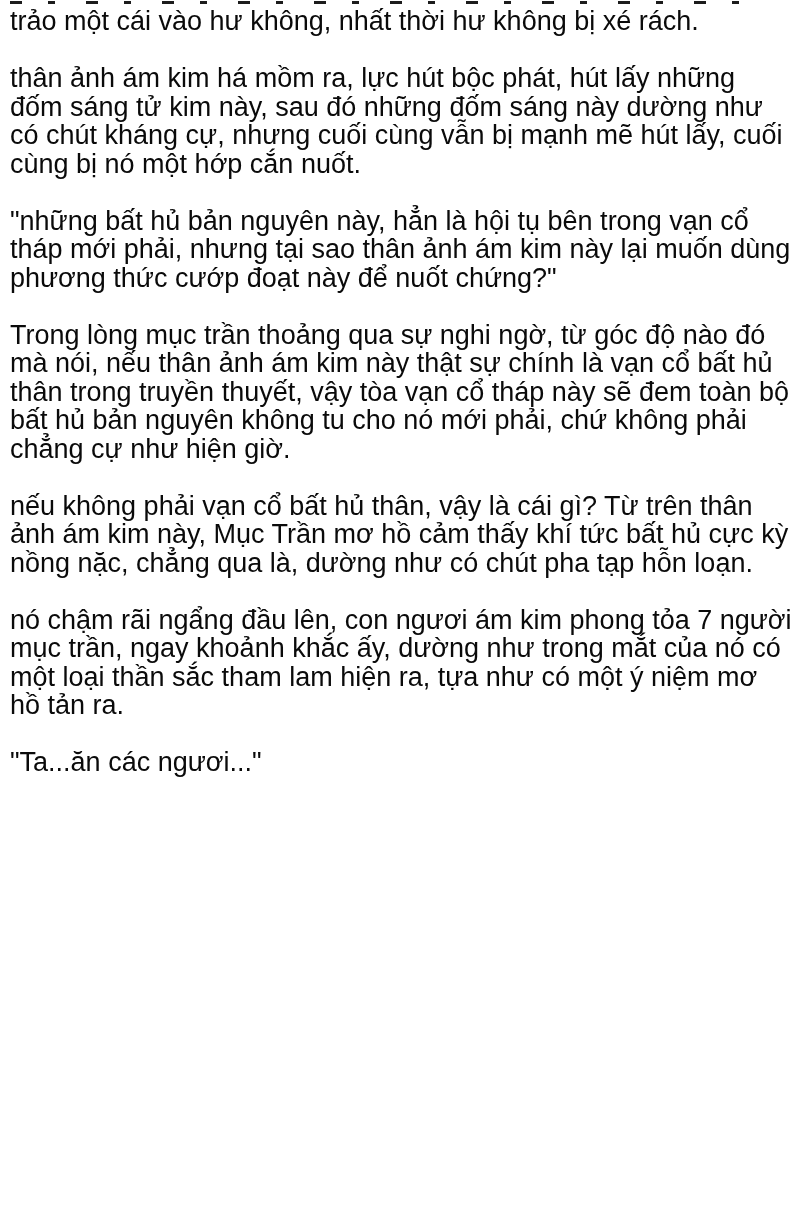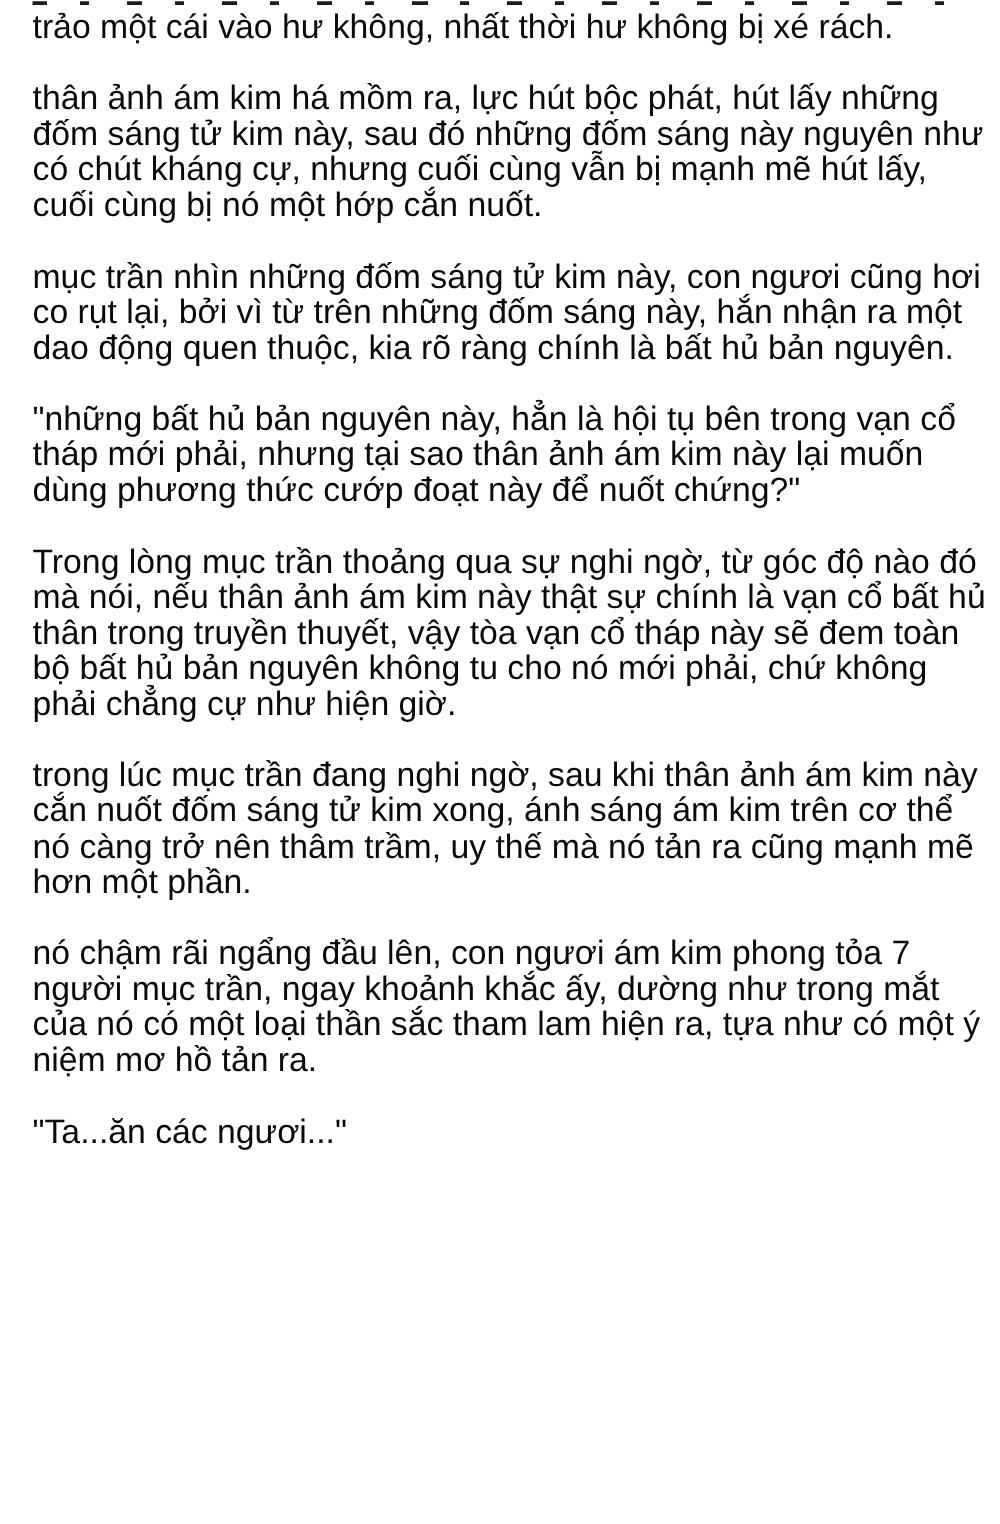--- a/index.html
+++ b/index.html
@@ -9,21 +9,21 @@
   }
   body {
     width: 800px;
     height: 1219px;
     overflow: hidden;
   }
   .page {
     box-sizing: border-box;
     width: 800px;
     height: 1219px;
-    padding: 0 6px 0 26px;
+    padding: 0 6px 0 10px;
     background: #ffffff;
     font-family: "Liberation Sans", "DejaVu Sans", sans-serif;
     font-size: 27px;
     line-height: 28.5px;
     color: #0a0a0a;
     overflow: hidden;
   }
   
   .cropped-line {
     height: 3px;
@@ -47,21 +47,20 @@
   }
 </style>
 </head>
 <body>
 
 <div class="page">
 
   <div class="cropped-line"></div>
 
   <p class="para first">trảo một cái vào hư không, nhất thời hư không bị xé rách.</p>
-  <p class="para">thân ảnh ám kim há mồm ra, lực hút bộc phát, hút lấy những đốm sáng tử kim này, sau đó những đốm sáng này nguyên như có chút kháng cự, nhưng cuối cùng vẫn bị mạnh mẽ hút lấy, cuối cùng bị nó một hớp cắn nuốt.</p>
-  <p class="para">mục trần nhìn những đốm sáng tử kim này, con ngươi cũng hơi co rụt lại, bởi vì từ trên những đốm sáng này, hắn nhận ra một dao động quen thuộc, kia rõ ràng chính là bất hủ bản nguyên.</p>
+  <p class="para">thân ảnh ám kim há mồm ra, lực hút bộc phát, hút lấy những đốm sáng tử kim này, sau đó những đốm sáng này dường như có chút kháng cự, nhưng cuối cùng vẫn bị mạnh mẽ hút lấy, cuối cùng bị nó một hớp cắn nuốt.</p>
   <p class="para">"những bất hủ bản nguyên này, hẳn là hội tụ bên trong vạn cổ tháp mới phải, nhưng tại sao thân ảnh ám kim này lại muốn dùng phương thức cướp đoạt này để nuốt chứng?"</p>
   <p class="para">Trong lòng mục trần thoảng qua sự nghi ngờ, từ góc độ nào đó mà nói, nếu thân ảnh ám kim này thật sự chính là vạn cổ bất hủ thân trong truyền thuyết, vậy tòa vạn cổ tháp này sẽ đem toàn bộ bất hủ bản nguyên không tu cho nó mới phải, chứ không phải chẳng cự như hiện giờ.</p>
-  <p class="para">trong lúc mục trần đang nghi ngờ, sau khi thân ảnh ám kim này cắn nuốt đốm sáng tử kim xong, ánh sáng ám kim trên cơ thể nó càng trở nên thâm trầm, uy thế mà nó tản ra cũng mạnh mẽ hơn một phần.</p>
+  <p class="para">nếu không phải vạn cổ bất hủ thân, vậy là cái gì? Từ trên thân ảnh ám kim này, Mục Trần mơ hồ cảm thấy khí tức bất hủ cực kỳ nồng nặc, chẳng qua là, dường như có chút pha tạp hỗn loạn.</p>
   <p class="para">nó chậm rãi ngẩng đầu lên, con ngươi ám kim phong tỏa 7 người mục trần, ngay khoảnh khắc ấy, dường như trong mắt của nó có một loại thần sắc tham lam hiện ra, tựa như có một ý niệm mơ hồ tản ra.</p>
   <p class="para">"Ta...ăn các ngươi..."</p>
 
 </div>
 
 </body></html>

